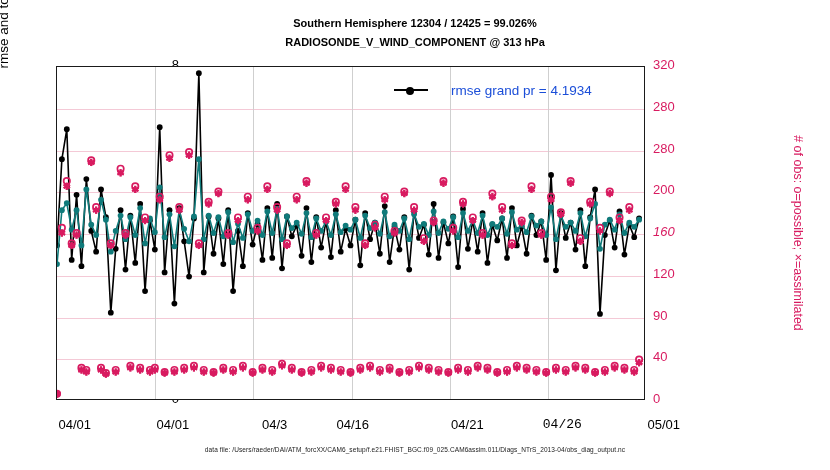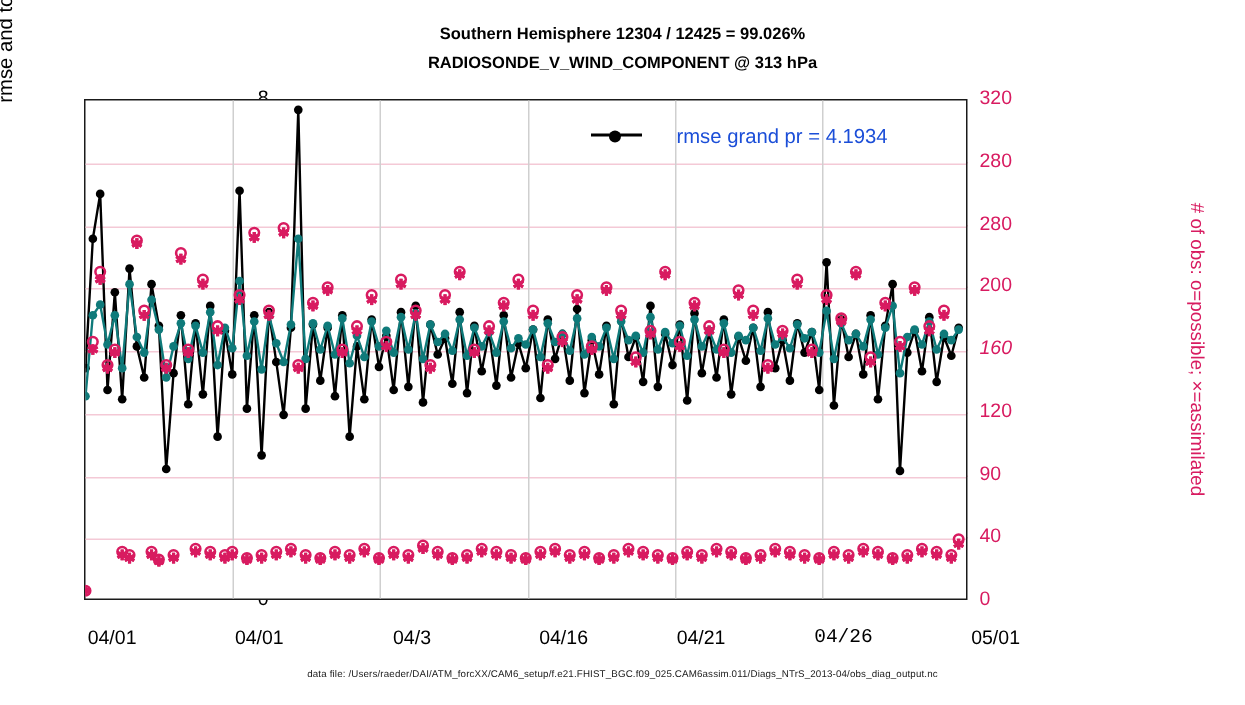--- a/index.html
+++ b/index.html
@@ -118,21 +118,21 @@
       <div class="tick-r" style="top: 149.5px;">280</div>
       <div class="tickmark-r" style="top: 149.5px;"></div>
       <div class="tick-r" style="top: 107.75px;">280</div>
       <div class="tickmark-r" style="top: 107.75px;"></div>
       <div class="tick-r" style="top: 66px;">320</div>
       <div class="tick-x" style="left: 56px;">04/01</div>
       <div class="tick-x" style="left: 154.167px;">04/01</div>
       <div class="tickmark-x" style="left: 154.167px;"></div>
       <div class="tick-x" style="left: 252.333px;">04/3</div>
       <div class="tickmark-x" style="left: 252.333px;"></div>
-      <div class="tick-x" style="left: 357px;">04/16</div>
+      <div class="tick-x" style="left: 334px;">04/16</div>
       <div class="tickmark-x" style="left: 350.5px;"></div>
       <div class="tick-x" style="left: 448.667px;">04/21</div>
       <div class="tickmark-x" style="left: 448.667px;"></div>
       <div class="tick-x" style="left: 546.833px; font-family: Liberation Mono, monospace;">04/26</div>
       <div class="tickmark-x" style="left: 546.833px;"></div>
       <div class="tick-x" style="left: 645px;">05/01</div>
     </div>
 
   <div class="ylabel-left">rmse and totalspread</div>
   <div class="ylabel-right"># of obs: o=possible; ×=assimilated</div>

